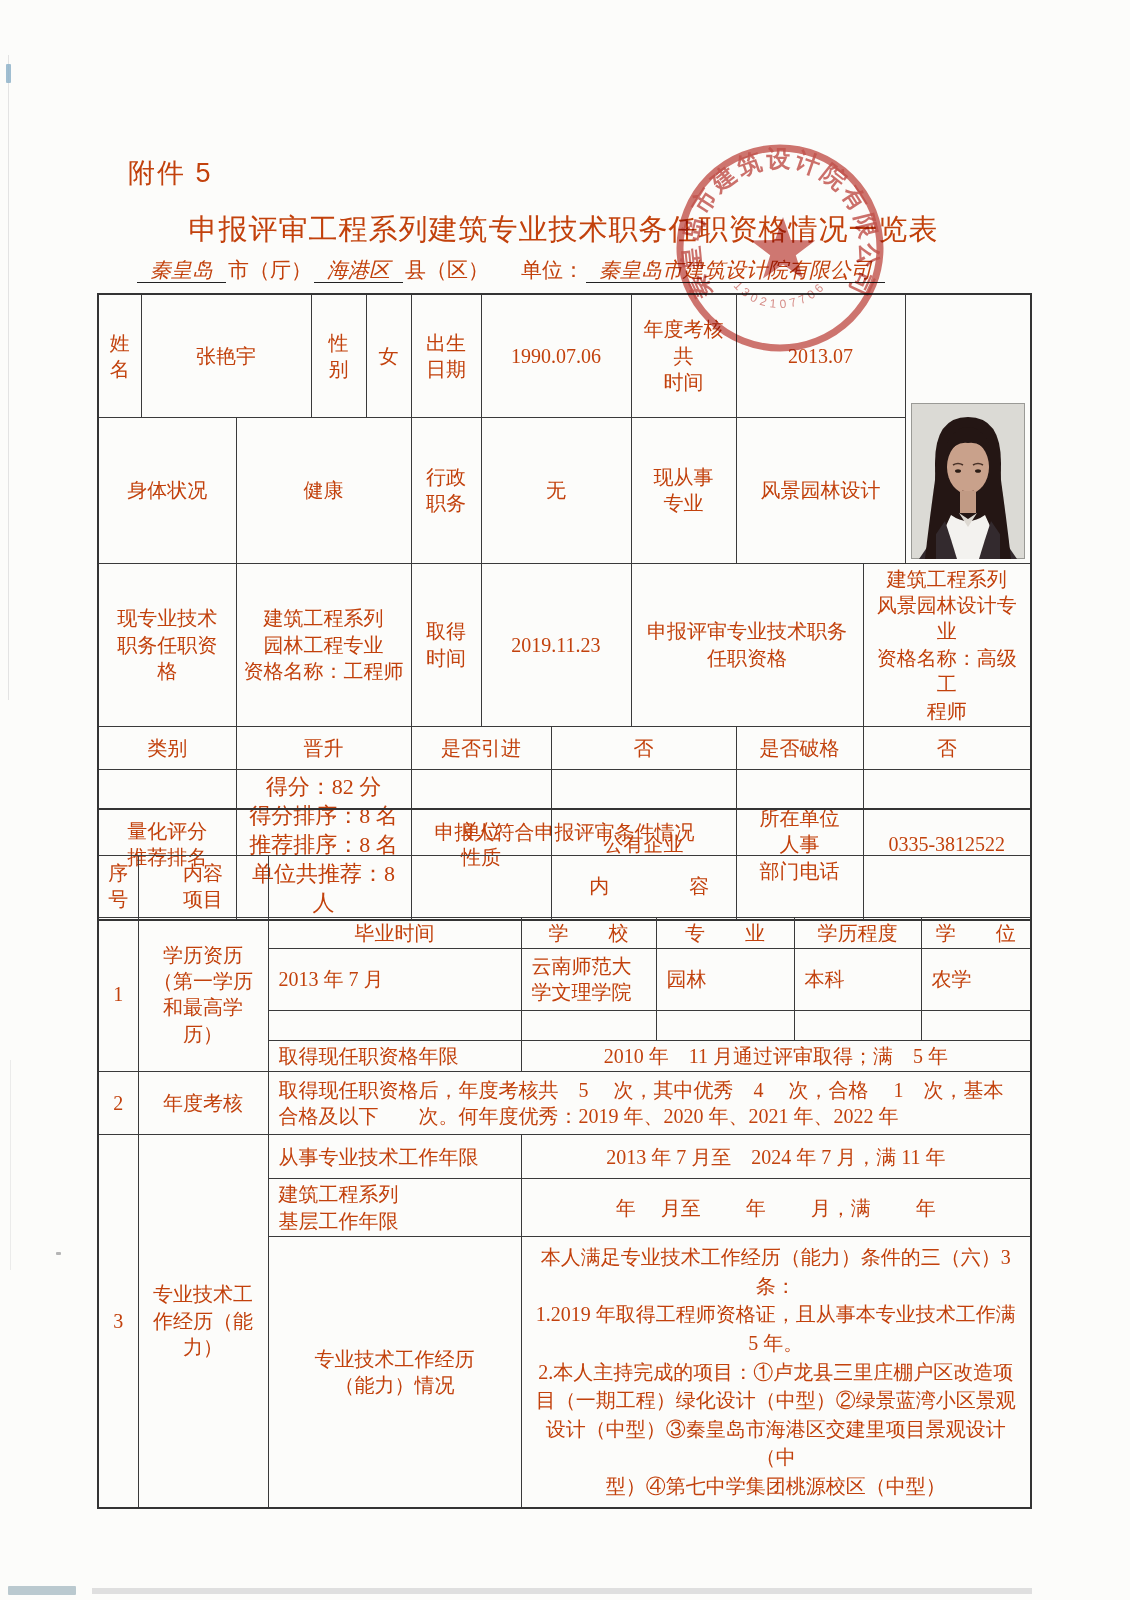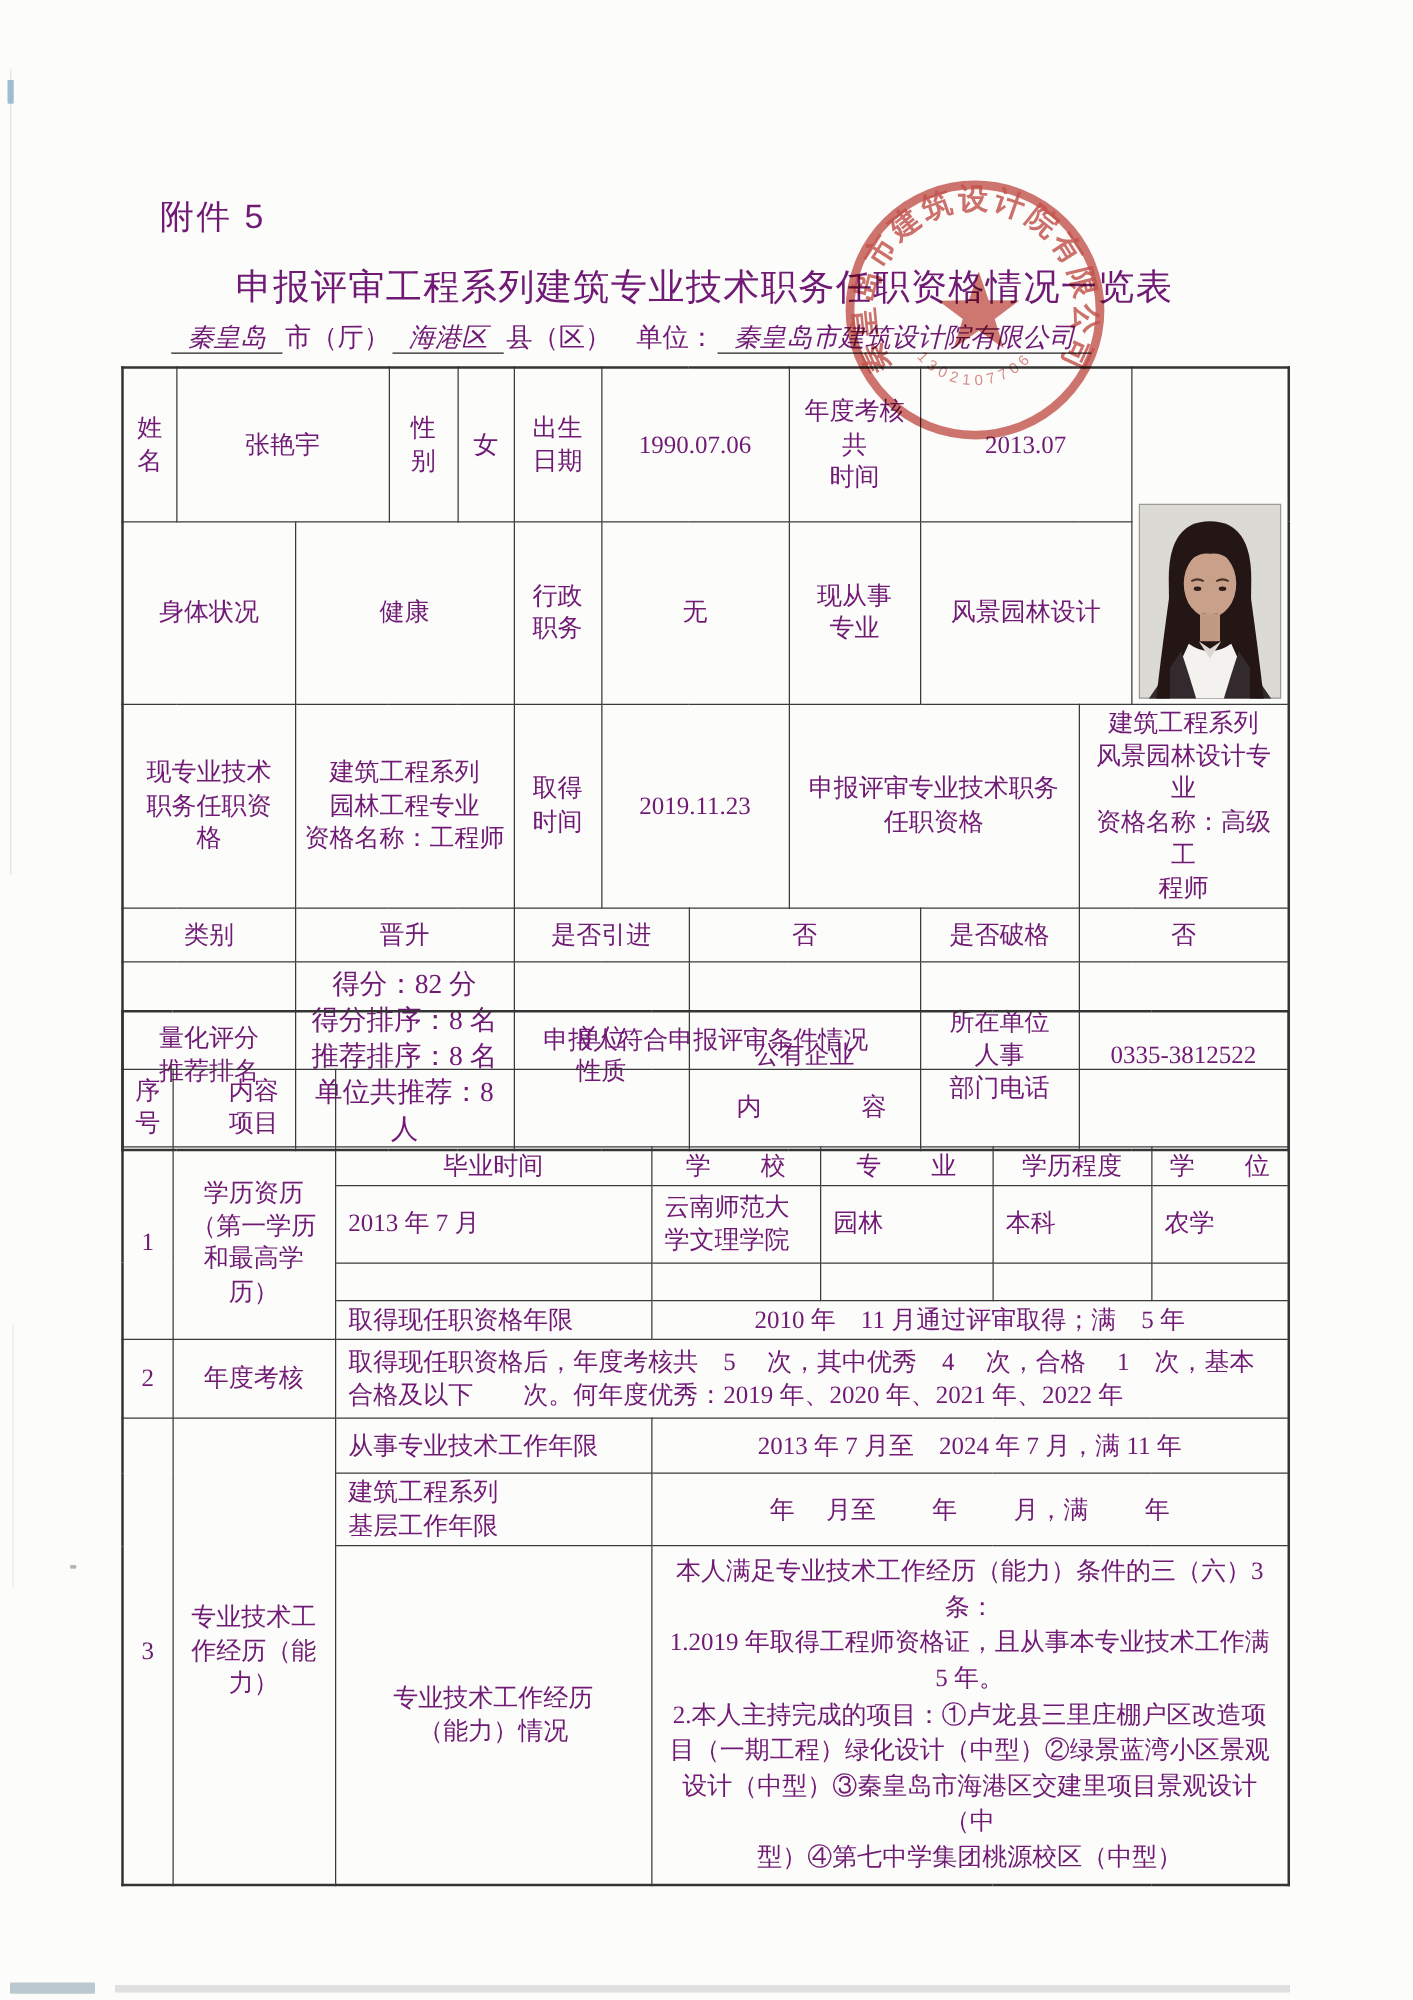--- a/index.html
+++ b/index.html
@@ -1,21 +1,21 @@
 <!DOCTYPE html>
 <html><head>
 <meta charset="utf-8">
 <style>
   html,body{margin:0;padding:0;}
   .page{
     position:relative;
     width:1130px;height:1600px;
     background:#fcfcfa;
     font-family:"Liberation Serif","DejaVu Serif",serif;
-    color:#701a75;
+    color:#c2410c;
     overflow:hidden;
   }
   
   .scan-vline{position:absolute;left:8px;top:55px;width:1px;height:645px;background:#d9d9d9;opacity:.7;}
   .scan-vline2{position:absolute;left:10px;top:1060px;width:1px;height:210px;background:#e0e0e0;opacity:.6;}
   .scan-blue-tick{position:absolute;left:6px;top:64px;width:5px;height:19px;background:#8fb3c9;border-radius:1px;opacity:.85;}
   .scan-dot{position:absolute;left:56px;top:1252px;width:5px;height:3px;background:#b5b5b5;border-radius:1px;}
   .scan-bottom-blue{position:absolute;left:8px;top:1586px;width:68px;height:9px;background:#a9bcc4;opacity:.8;border-radius:1px;}
   .scan-bottom-gray{position:absolute;left:92px;top:1588px;width:940px;height:6px;background:#d5d5d5;opacity:.75;}
   
@@ -29,21 +29,21 @@
     text-align:center;
     font-family:"Liberation Sans","DejaVu Sans",sans-serif;
     font-weight:400;font-size:29px;letter-spacing:1px;
   }
   .region-line{
     position:absolute;left:97px;top:256px;width:933px;
     font-size:21px;white-space:nowrap;padding-left:40px;box-sizing:border-box;
   }
   .region-line .u{border-bottom:1.6px solid #222;padding:0 13px;font-style:italic;}
   .region-line .plain{padding:0 2px;font-family:Liberation Serif, serif;}
-  .region-line .unit-label{margin-left:16px;}
+  .region-line .unit-label{margin-left:28px;}
   
   table.sheet{
     position:absolute;left:97px;
     border-collapse:collapse;table-layout:fixed;
     border:2px solid #343434;
   }
   table.sheet td{
     border:1.4px solid #3a3a3a;
     text-align:center;vertical-align:middle;
     font-size:20px;line-height:1.32;

